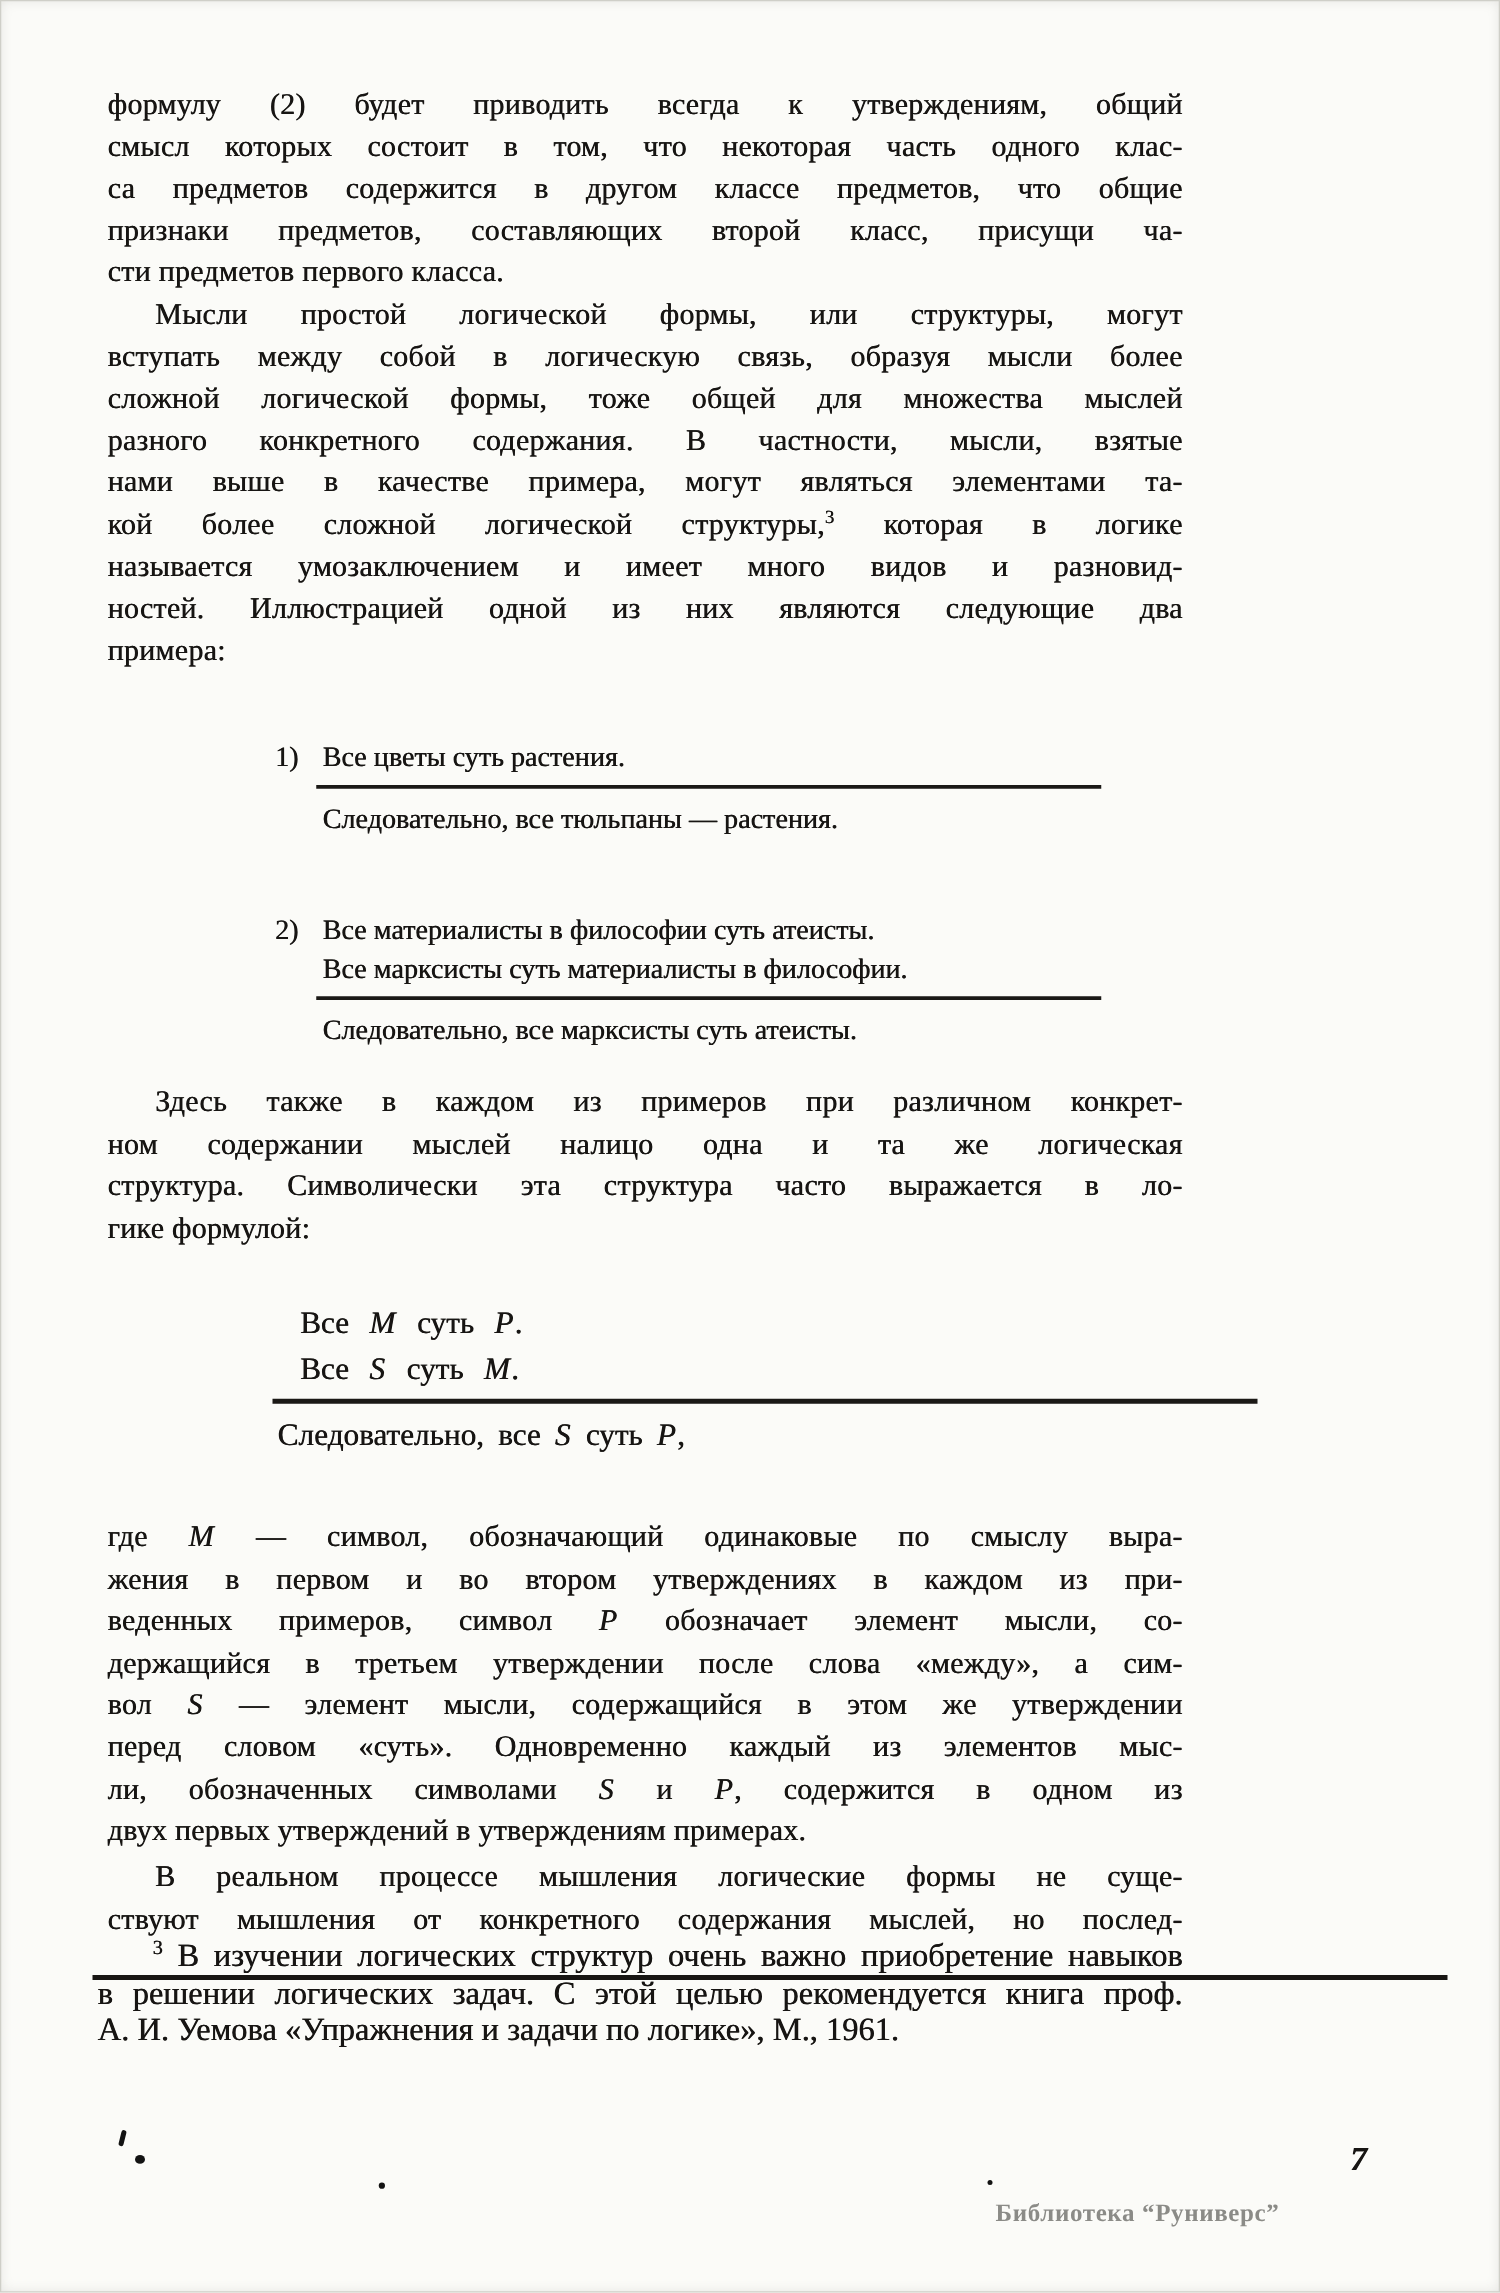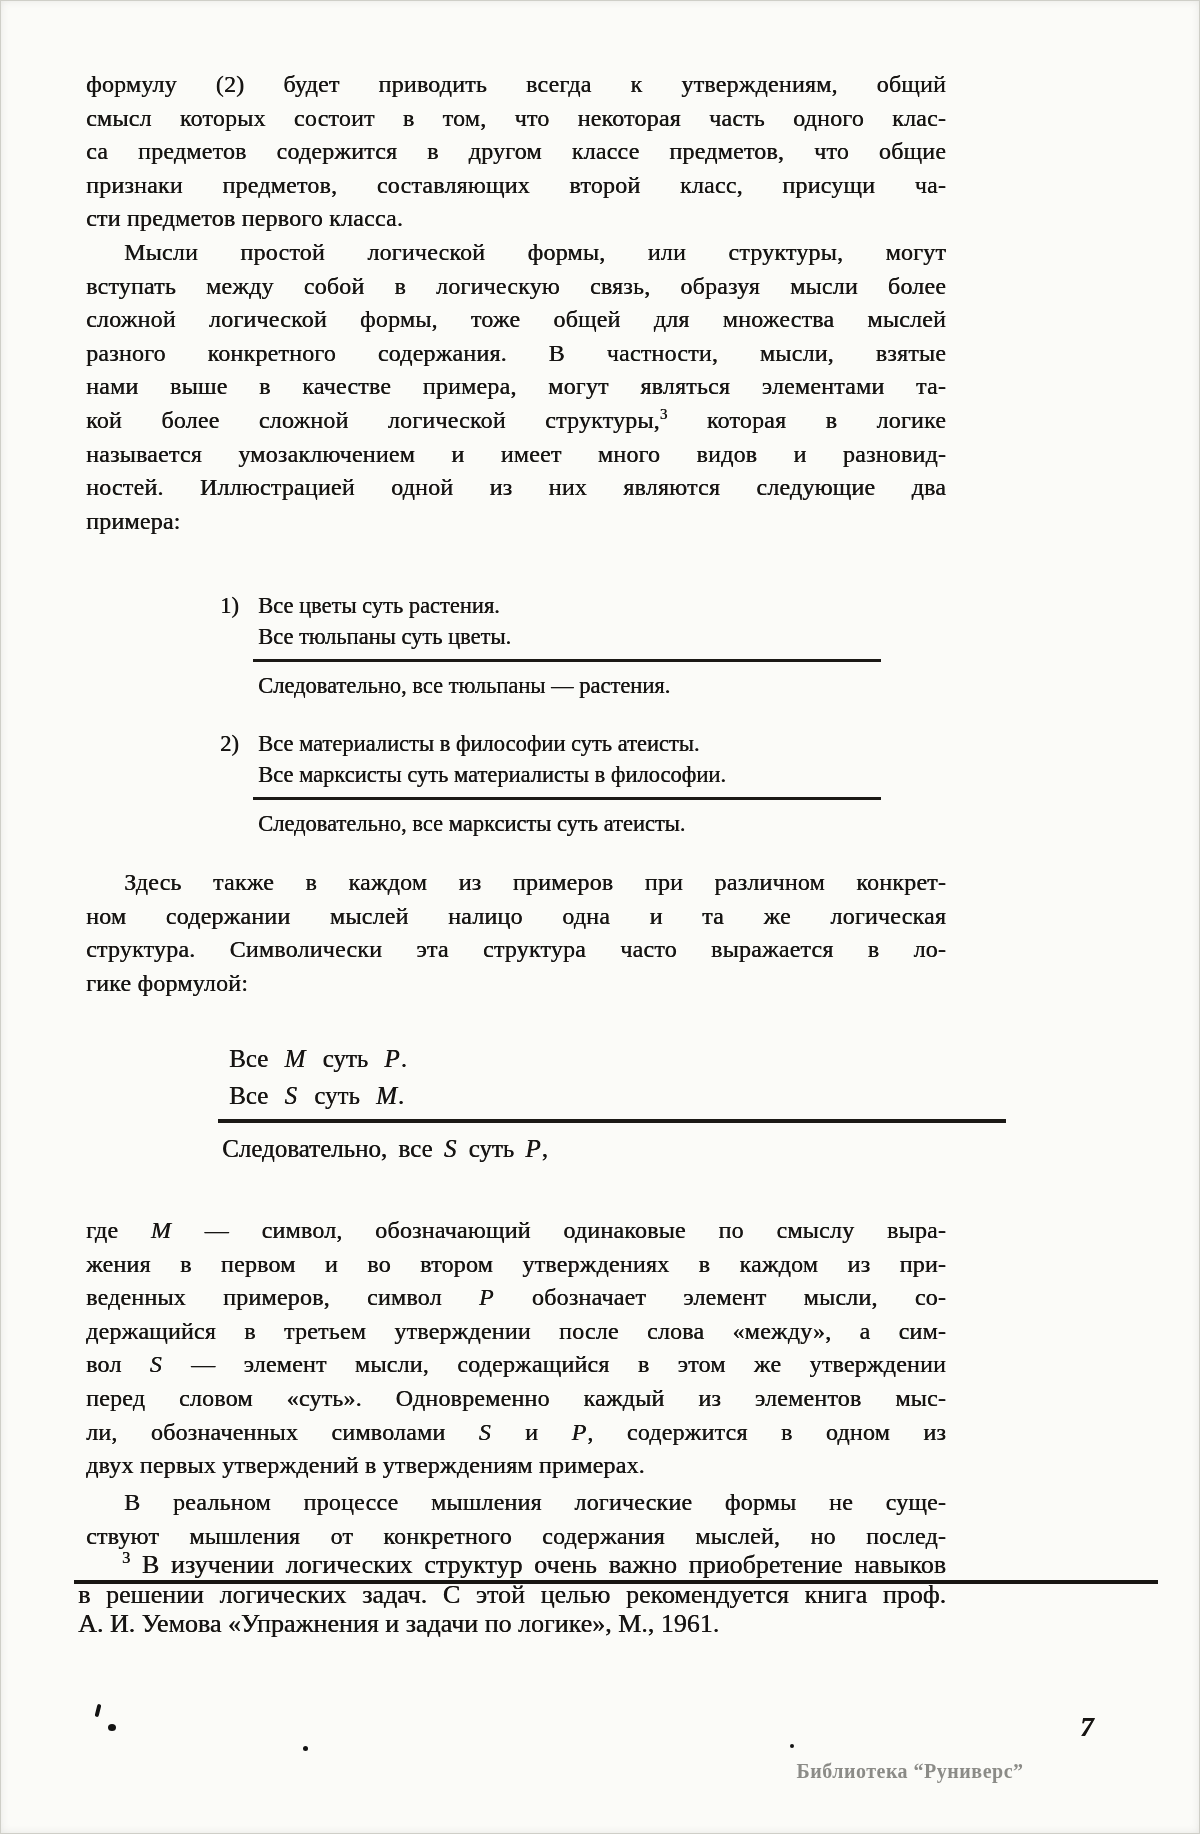--- a/index.html
+++ b/index.html
@@ -21,21 +21,21 @@
   sup{font-size:62%;line-height:0;vertical-align:super;}
   i{font-style:italic;letter-spacing:1px;}
   
   .example{position:absolute;left:220px;width:700px;font-size:22.5px;line-height:31px;}
   .ex-num{position:absolute;left:0;top:0;}
   .ex-premises{margin-left:38px;}
   .ex-rule{margin-left:33px;width:628px;height:3px;background:#1b1916;margin-top:7px;margin-bottom:8px;}
   .ex-conclusion{margin-left:38px;}
   
   .formula{position:absolute;left:218px;width:800px;font-size:25px;line-height:37px;}
-  .f-premises{margin-left:11px;word-spacing:10px;}
+  .f-premises{margin-left:22px;word-spacing:10px;}
   .f-rule{width:788px;height:4px;background:#1b1916;margin:5px 0 7px;}
   .f-conclusion{margin-left:4px;word-spacing:5px;}
   
   .fn-rule{position:absolute;left:74px;top:1580px;width:1084px;height:4px;background:#181613;}
   .footnote{position:absolute;left:78px;top:1550px;width:868px;font-size:26px;line-height:29.5px;}
   .footnote .tline{text-align:justify;text-align-last:justify;}
   .footnote .tline:last-child{text-align-last:left;}
   .footnote .tline:first-child{text-indent:44px;}
   
   .page-number{position:absolute;left:1080px;top:1712px;font-size:27px;font-weight:bold;font-style:italic;}
@@ -70,21 +70,20 @@
       <div class="tline">кой более сложной логической структуры,<sup>3</sup> которая в логике</div>
       <div class="tline">называется умозаключением и имеет много видов и разновид-</div>
       <div class="tline">ностей. Иллюстрацией одной из них являются следующие два</div>
       <div class="tline">примера:</div>
     </div>
 
   <div class="example" style="top:590px">
     <div class="ex-num">1)</div>
     <div class="ex-premises">
         <div class="tline">Все цветы суть растения.</div>
-        <div class="tline">Все тюльпаны суть цветы.</div>
       </div>
     <div class="ex-rule"></div>
     <div class="ex-conclusion">Следовательно, все тюльпаны — растения.</div>
   </div>
 
   <div class="example" style="top:728px">
     <div class="ex-num">2)</div>
     <div class="ex-premises">
         <div class="tline">Все материалисты в философии суть атеисты.</div>
         <div class="tline">Все марксисты суть материалисты в философии.</div>

